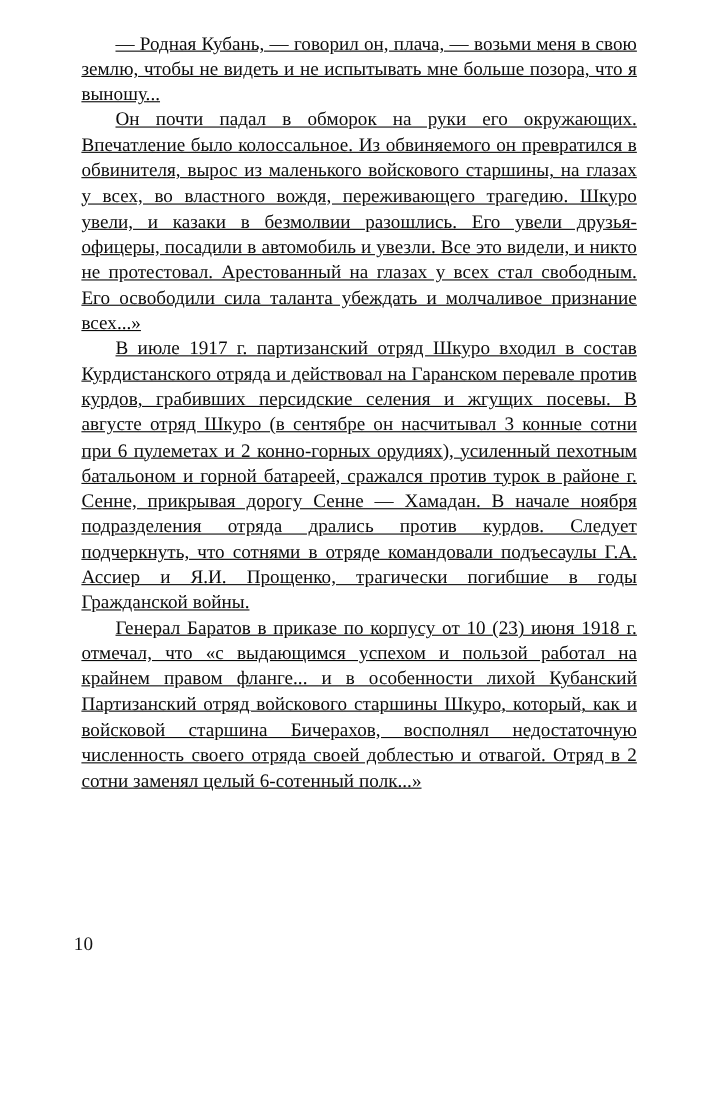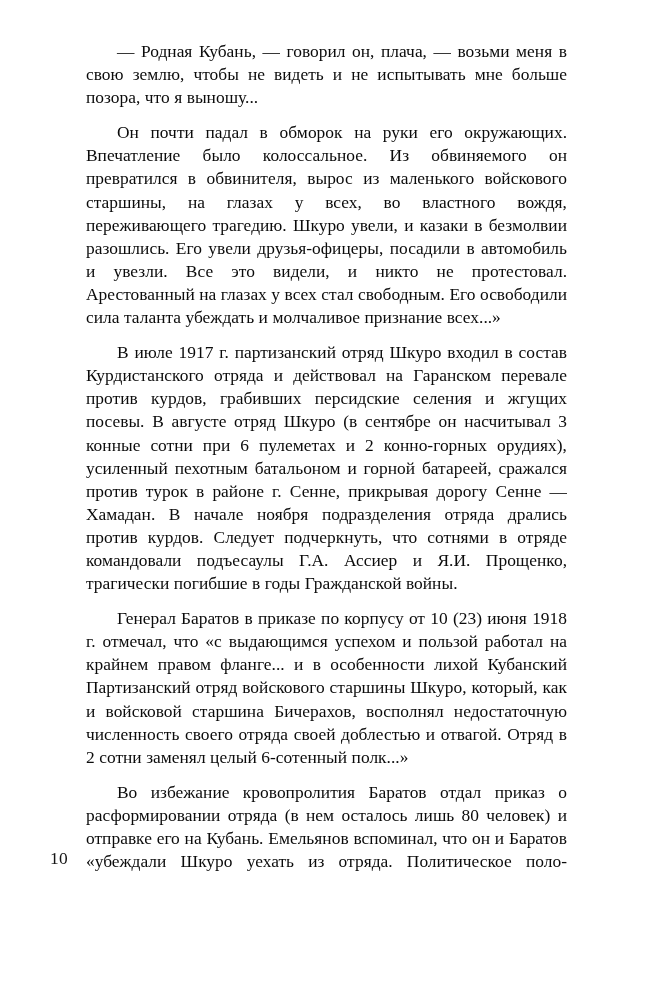--- a/index.html
+++ b/index.html
@@ -26,63 +26,63 @@
   }
 
   #text-column {
     position: absolute;
     left: 74px;
     top: 28px;
     width: 505px;
   }
 
   .para {
-    margin: 12px;
+    margin: 0;
     padding: 0;
     text-align: justify;
     text-justify: inter-word;
     text-indent: 31px;
     font-size: 17.4px;
     line-height: 23.1px;
     letter-spacing: 0.02px;
     word-spacing: 0.1px;
     color: #0b0b0b;
+    text-decoration: underline;
     -webkit-font-smoothing: none;
   }
 
   .para:last-child {
     text-align: justify;
   }
 
   
   .para.hyphen-end::after {
     content: "";
     display: inline-block;
     width: 100%;
   }
 
   #folio {
     position: absolute;
-    left: 50px;
+    left: 67px;
     top: 848px;
     font-size: 17.4px;
     line-height: 20px;
     font-family: "Liberation Serif", "DejaVu Serif", serif;
     color: #141414;
     letter-spacing: 0.3px;
   }
 </style>
 </head>
 <body>
 
 <div id="page">
 
   <div id="text-column">
     <p class="para">— Родная Кубань, — говорил он, плача, — возьми меня в свою землю, чтобы не видеть и не испытывать мне больше позора, что я выношу...</p>
     <p class="para">Он почти падал в обморок на руки его окружающих. Впечатление было колоссальное. Из обвиняемого он превратился в обвинителя, вырос из маленького войскового старшины, на глазах у всех, во властного вождя, переживающего трагедию. Шкуро увели, и казаки в безмолвии разошлись. Его увели друзья-офицеры, посадили в автомобиль и увезли. Все это видели, и никто не протестовал. Арестованный на глазах у всех стал свободным. Его освободили сила таланта убеждать и молчаливое признание всех...»</p>
     <p class="para">В июле 1917 г. партизанский отряд Шкуро входил в состав Курдистанского отряда и действовал на Гаранском перевале против курдов, грабивших персидские селения и жгущих посевы. В августе отряд Шкуро (в сентябре он насчитывал 3 конные сотни при 6 пулеметах и 2 конно-горных орудиях), усиленный пехотным батальоном и горной батареей, сражался против турок в районе г. Сенне, прикрывая дорогу Сенне — Хамадан. В начале ноября подразделения отряда дрались против курдов. Следует подчеркнуть, что сотнями в отряде командовали подъесаулы Г.А. Ассиер и Я.И. Прощенко, трагически погибшие в годы Гражданской войны.</p>
     <p class="para">Генерал Баратов в приказе по корпусу от 10 (23) июня 1918 г. отмечал, что «с выдающимся успехом и пользой работал на крайнем правом фланге... и в особенности лихой Кубанский Партизанский отряд войскового старшины Шкуро, который, как и войсковой старшина Бичерахов, восполнял недостаточную численность своего отряда своей доблестью и отвагой. Отряд в 2 сотни заменял целый 6-сотенный полк...»</p>
-    <p class="para hyphen-end">Во избежание кровопролития Баратов отдал приказ о расформировании отряда (в нем осталось лишь 80 человек) и отправке его на Кубань. Емельянов вспоминал, что он и Баратов «убеждали Шкуро уехать из отряда. Политическое поло-</p>
   </div>
 
   <div id="folio">10</div>
 
 </div>
 
 </body></html>

